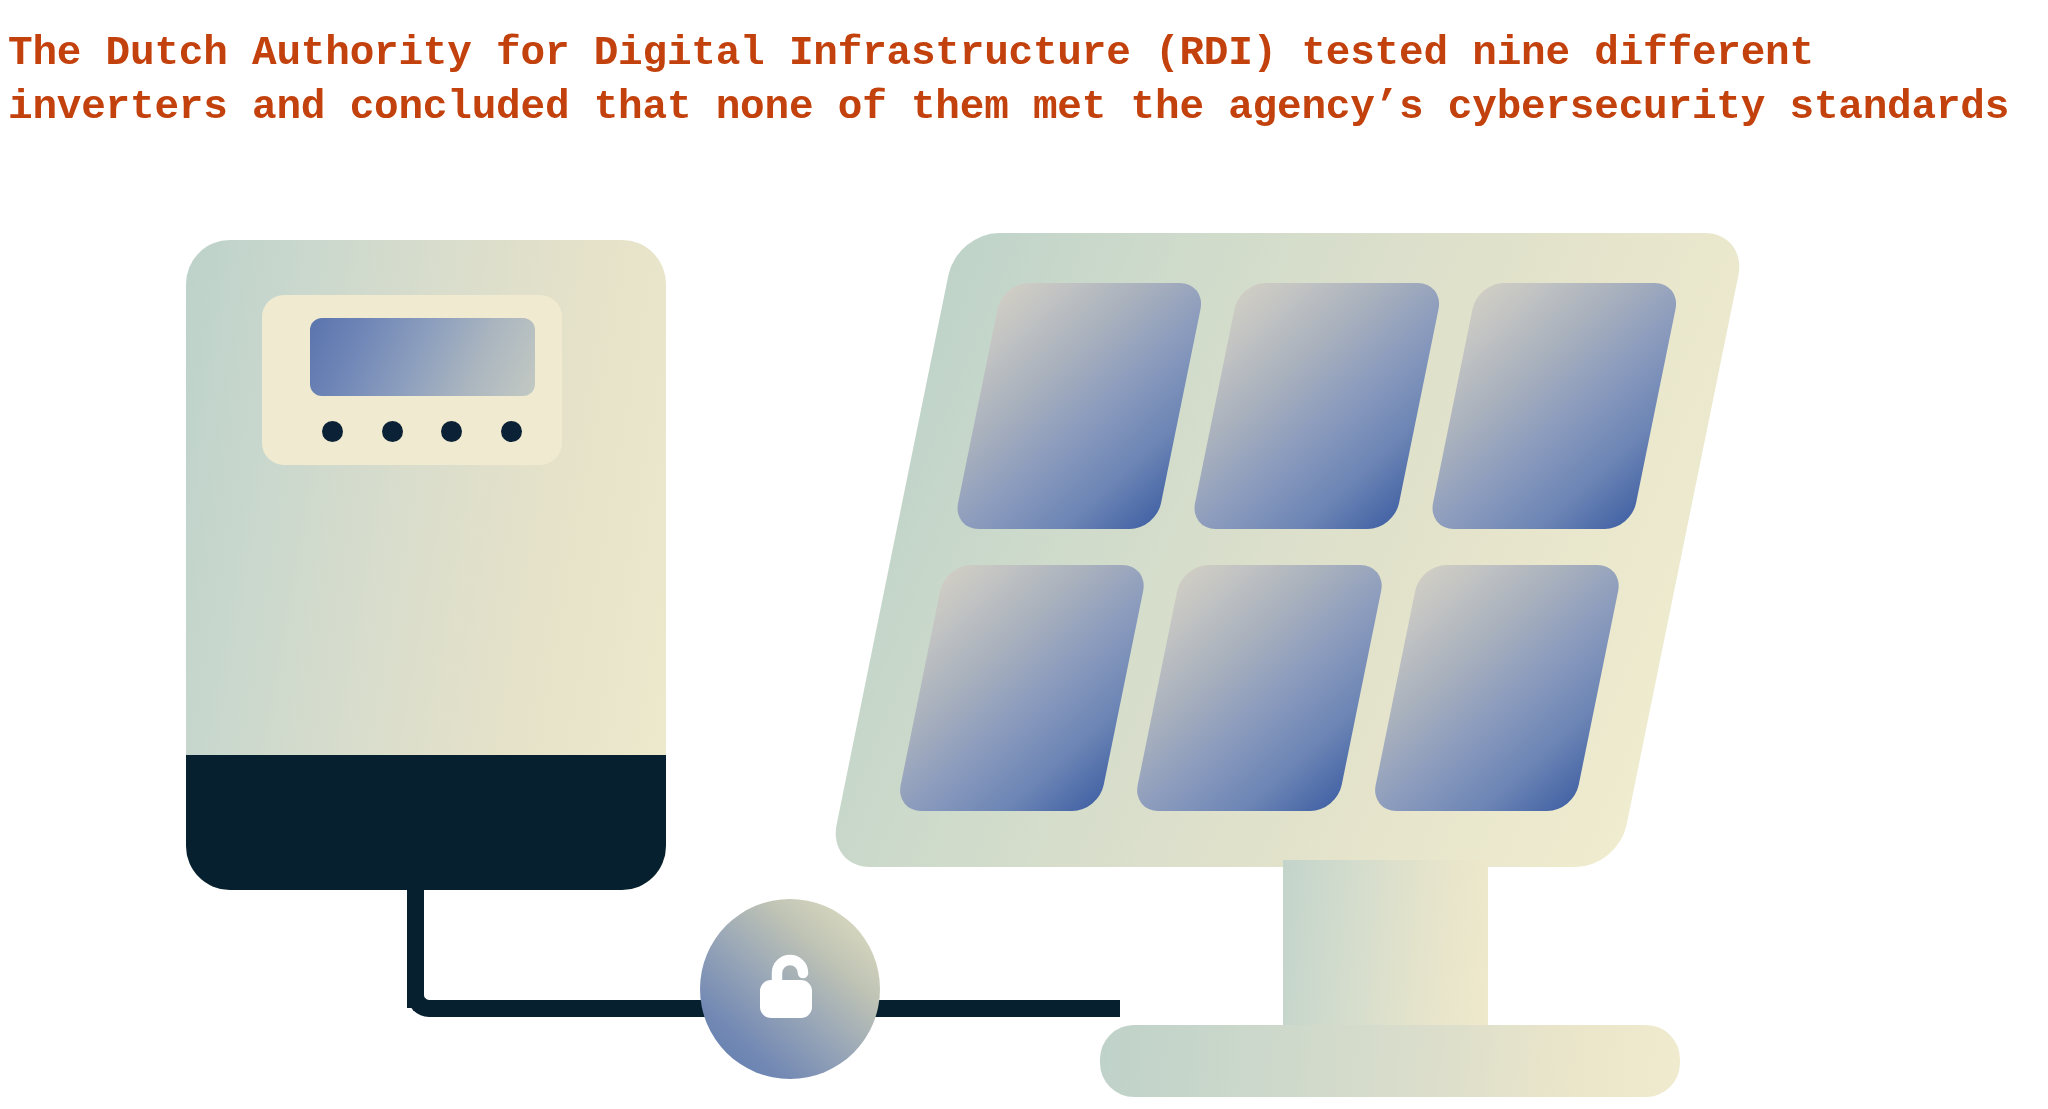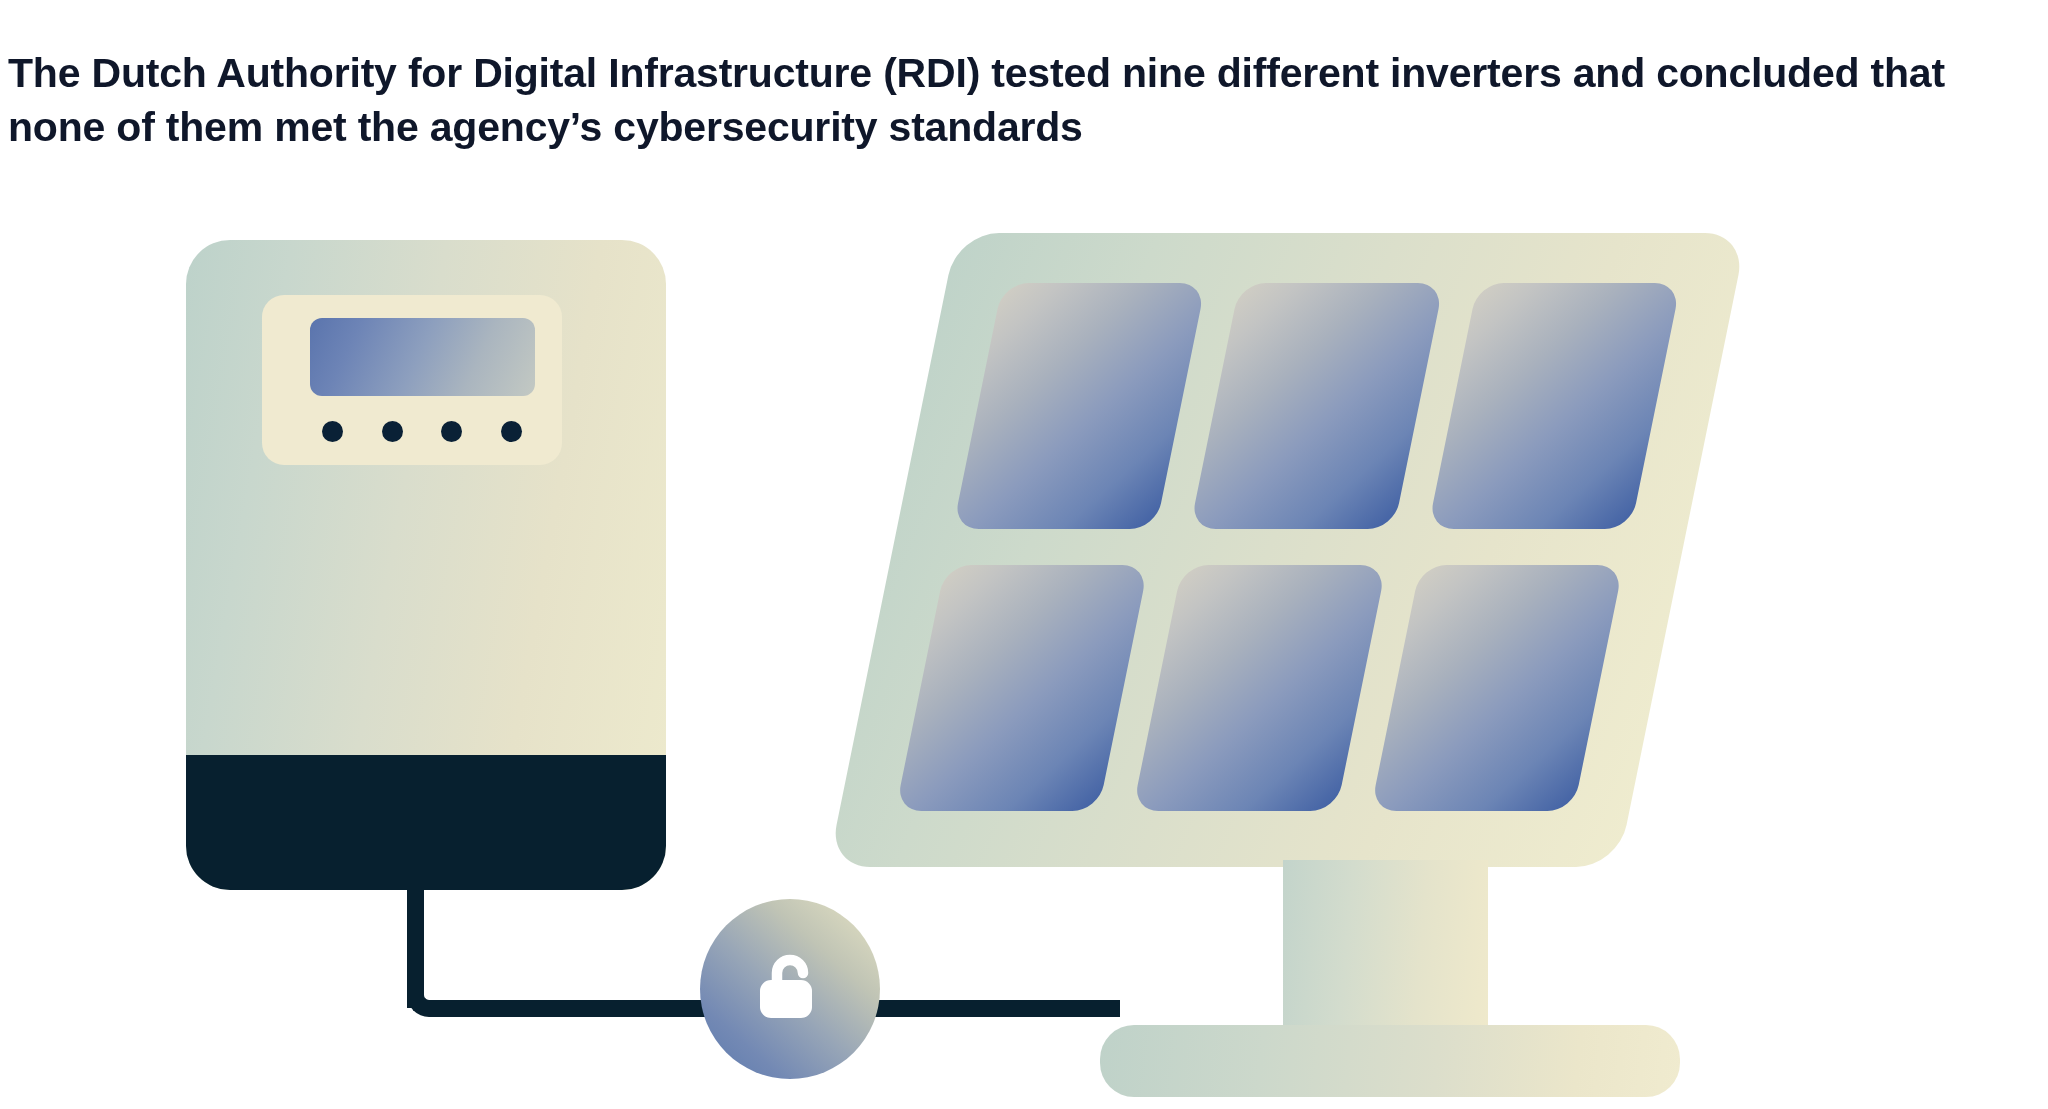--- a/index.html
+++ b/index.html
@@ -15,28 +15,29 @@
     width: 2048px;
     height: 1109px;
     background: #ffffff;
     overflow: hidden;
   }
 
   
   .headline {
     position: absolute;
     left: 8px;
-    top: 20px;
+    top: 0;
     width: 2040px;
     font-size: 41px;
     font-weight: 700;
     line-height: 1.30;
     letter-spacing: -0.2px;
-    color: #0f172a;
+    color: #c2410c;
     white-space: pre-wrap;
+    font-family: Liberation Mono, monospace;
   }
 
   
   #illustration {
     position: absolute;
     left: 0;
     top: 0;
     width: 2048px;
     height: 1109px;
   }

